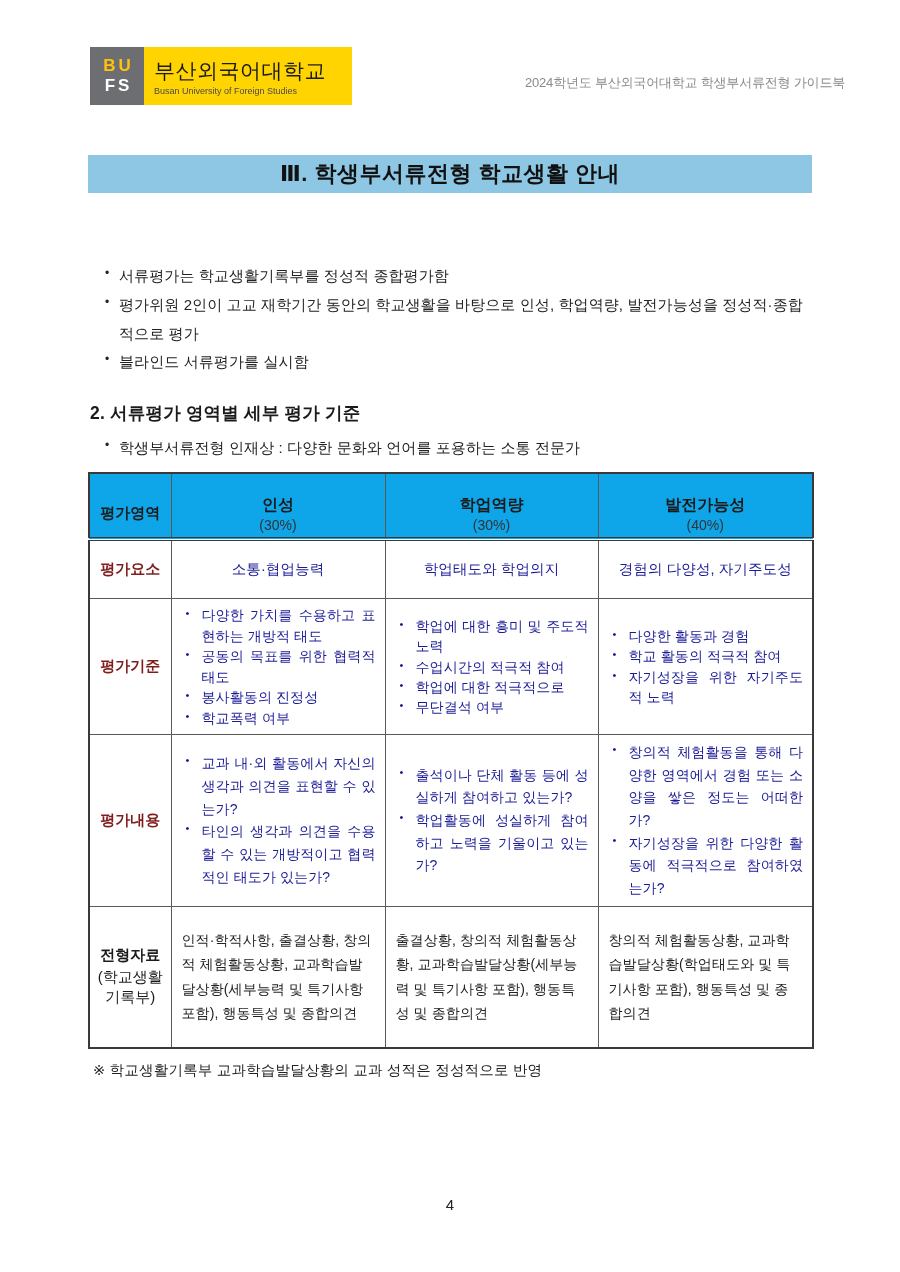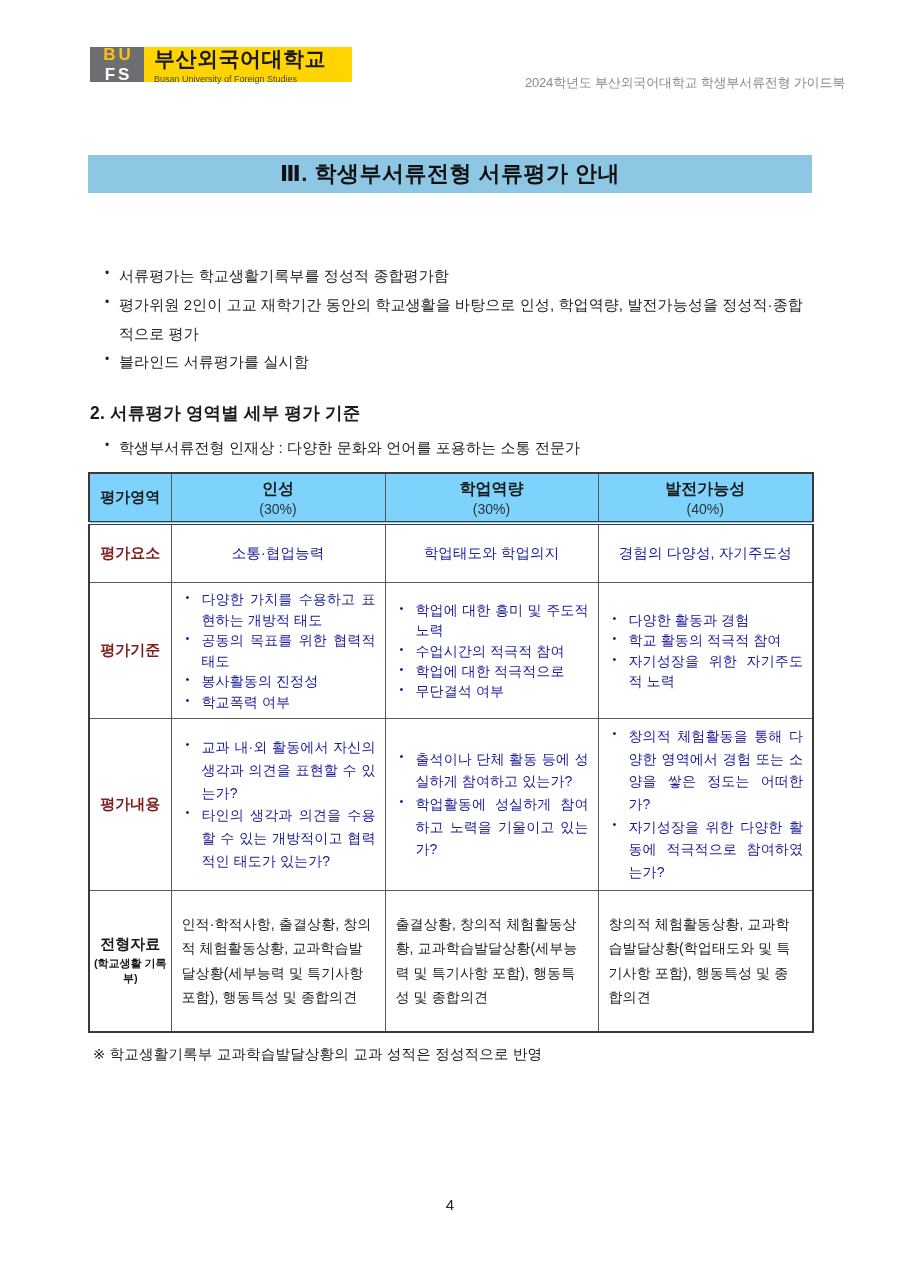--- a/index.html
+++ b/index.html
@@ -8,33 +8,33 @@
     width: 900px;
     height: 1272px;
     margin: 0 auto;
     background: #ffffff;
     font-family: "Liberation Sans", "DejaVu Sans", sans-serif;
     color: #222222;
     overflow: hidden;
   }
 
   
-  .header-logo { position: absolute; left: 90px; top: 47px; display: flex; height: 35px; }
+  .header-logo { position: absolute; left: 90px; top: 47px; display: flex; height: 58px; }
   .logo-gray {
     width: 54px; background: #6d6e71; display: flex; flex-direction: column;
     align-items: center; justify-content: center; font-weight: bold;
     font-size: 17px; line-height: 1.15; letter-spacing: 3px; text-indent: 3px;
   }
   .logo-bu { color: #ffc20e; }
   .logo-fs { color: #ffffff; }
   .logo-yellow {
     background: #ffd400; width: 198px; display: flex; flex-direction: column;
     justify-content: center; padding-left: 10px;
   }
-  .logo-kr { font-size: 21px; font-weight: bold; color: #1a1a1a; letter-spacing: 0.5px; }
+  .logo-kr { font-size: 21px; font-weight: normal; color: #1a1a1a; letter-spacing: 0.5px; }
   .logo-en { font-size: 9px; color: #4a4a4a; margin-top: 1px; }
   .header-guidebook {
     position: absolute; top: 74px; right: 55px;
     font-size: 13px; color: #8a8a8a; letter-spacing: -0.2px;
   }
 
   
   .title-banner {
     position: absolute; left: 88px; top: 155px; width: 724px; height: 38px;
     background: #8ec7e4; display: flex; align-items: center; justify-content: center;
@@ -61,34 +61,34 @@
   .eval-table {
     border-collapse: collapse; width: 724px; margin-top: 9px;
     table-layout: fixed; border: 2px solid #3a3a3a;
   }
   .eval-table col.c0 { width: 82px; }
   .eval-table col.c1 { width: 214px; }
   .eval-table col.c2 { width: 213px; }
   .eval-table col.c3 { width: 215px; }
   .eval-table th, .eval-table td { border: 1px solid #595959; }
   .eval-table thead th {
-    background: #7dd3fc; text-align: center; vertical-align: middle;
-    padding: 5px 0 4px; border-bottom: 4px double #3a3a3a;
+    background: #0ea5e9; text-align: center; vertical-align: middle;
+    padding: 21px 0 4px; border-bottom: 4px double #3a3a3a;
   }
   .corner-label { font-size: 15px; font-weight: bold; color: #1a1a1a; }
   .col-title { display: block; font-size: 16px; font-weight: bold; color: #1a1a1a; }
   .col-weight { display: block; font-size: 14px; font-weight: normal; color: #333333; margin-top: 1px; }
 
   .row-label {
     text-align: center; vertical-align: middle; font-size: 15px;
     font-weight: bold; background: #ffffff; padding: 2px;
   }
   .row-label.blue { color: #7f1d1d; }
   .row-label.black { color: #1a1a1a; }
-  .row-label .sublabel { display: block; font-weight: bold; font-size: 11px; color: #1a1a1a; line-height: 1.35; margin-top: 2px; }
+  .row-label .sublabel { display: block; font-weight: normal; font-size: 15px; color: #1a1a1a; line-height: 1.35; margin-top: 2px; }
 
   .r-elements { height: 60px; }
   .r-criteria { height: 120px; }
   .r-content  { height: 130px; }
   .r-materials{ height: 140px; }
 
   .cell-center {
     text-align: center; vertical-align: middle;
     color: #1b1b96; font-size: 14.5px; letter-spacing: 0.1px;
   }
@@ -120,21 +120,21 @@
       <span class="logo-bu">BU</span>
       <span class="logo-fs">FS</span>
     </div>
     <div class="logo-yellow">
       <span class="logo-kr">부산외국어대학교</span>
       <span class="logo-en">Busan University of Foreign Studies</span>
     </div>
   </div>
   <div class="header-guidebook">2024학년도 부산외국어대학교 학생부서류전형 가이드북</div>
 
-  <div class="title-banner">Ⅲ. 학생부서류전형 서류평가 안내</div>
+  <div class="title-banner">Ⅲ. 학생부서류전형 학교생활 안내</div>
 
   <div class="content">
 
     <ul class="bullet-list">
       <li>서류평가는 학교생활기록부를 정성적 종합평가함</li>
       <li>평가위원 2인이 고교 재학기간 동안의 학교생활을 바탕으로 인성, 학업역량, 발전가능성을 정성적·종합적으로 평가</li>
       <li>블라인드 서류평가를 실시함</li>
     </ul>
 
     <h2 class="section-heading section-2">2. 서류평가 영역별 세부 평가 기준</h2>

